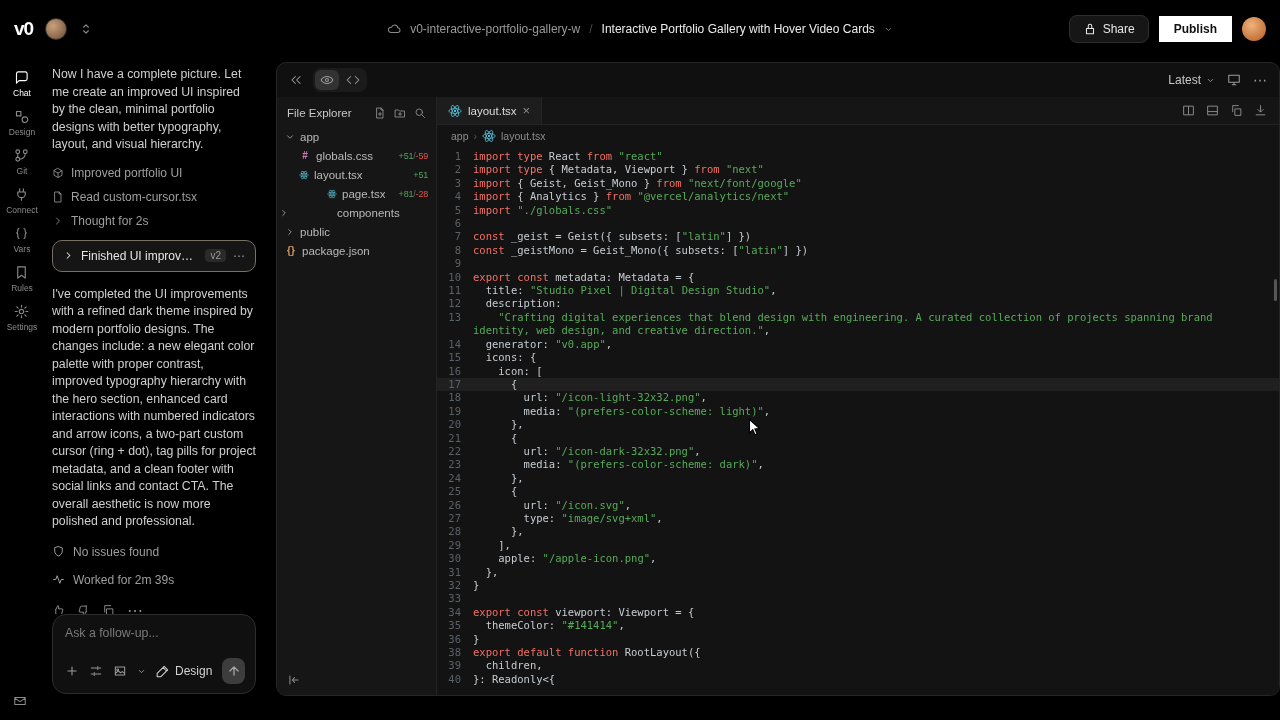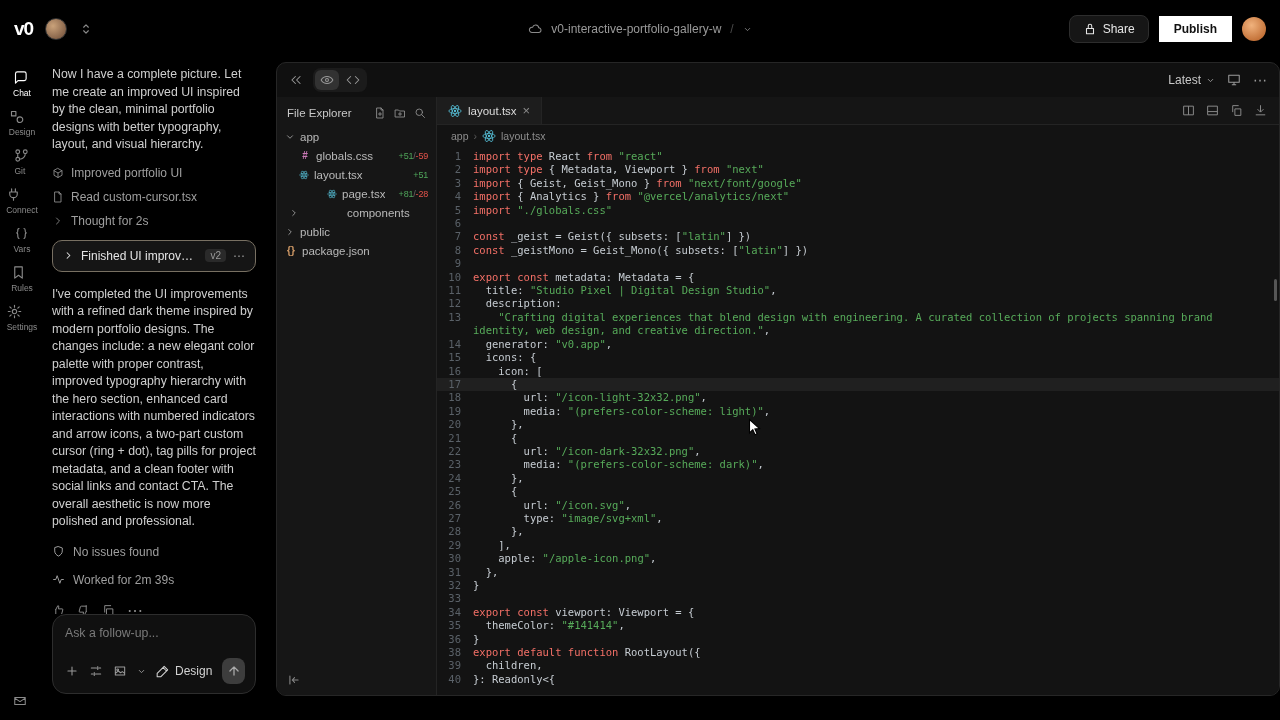--- a/index.html
+++ b/index.html
@@ -27,21 +27,21 @@
   .btn-share { display:flex; gap:6px; align-items:center; background:#161616; border:1px solid #2d2d2d;
     color:#e6e6e6; padding:6px 13px; border-radius:8px; font-size:12px; font-family:inherit; cursor:pointer; }
   .btn-publish { background:var(--c-publish_bg,#fff); color:#111; padding:6px 15px; border-radius:0;
     font-size:12px; font-weight:600; border:none; font-family:inherit; cursor:pointer; }
   .avatar-user { width:24px; height:24px; border-radius:50%;
     background:radial-gradient(circle at 40% 35%, #f0b27d, #b35a1f); }
 
   
   .rail { position:absolute; left:0; top:58px; bottom:0; width:44px;
     display:flex; flex-direction:column; align-items:center; gap:11px; padding-top:12px; }
-  .rail-item { display:flex; flex-direction:column; align-items:flex-start; gap:3px;
+  .rail-item { display:flex; flex-direction:column; align-items:center; gap:3px;
     color:#8a8a8a; font-size:8.5px; cursor:pointer; }
   .rail-item.active { color:#fff; }
   .rail-item .ic svg { width:15px; height:15px; }
   .rail-mail { position:absolute; left:13px; bottom:12px; color:#8a8a8a; }
 
   
   .chat { position:absolute; left:44px; top:58px; width:224px; bottom:0;
     padding:8px 12px 26px 8px; display:flex; flex-direction:column; }
   .chat-scroll { flex:1; overflow:hidden; }
   .msg { color:#cfcfcf; font-size:12.3px; line-height:17.5px; }
@@ -146,20 +146,21 @@
         </span>
     </div>
     <div class="h-center">
       <span class="hicon ic">
           <svg viewBox="0 0 24 24" fill="none" stroke="currentColor" stroke-width="1.8" stroke-linecap="round" stroke-linejoin="round">
             <path d="M7 18a4.5 4.5 0 1 1 .8-8.9A5.5 5.5 0 0 1 18.5 10a4 4 0 0 1-.5 8z"></path>
           </svg>
         </span>
       <span class="proj">v0-interactive-portfolio-gallery-w</span>
       <span class="sep">/</span>
+      <span class="chat-title">Interactive Portfolio Gallery with Hover Video Cards</span>
       <span class="hicon ic tiny-chev">
           <svg viewBox="0 0 24 24" fill="none" stroke="currentColor" stroke-width="2.2" stroke-linecap="round" stroke-linejoin="round">
             <path d="M6 9l6 6 6-6"></path>
           </svg>
         </span>
     </div>
     <div class="h-right">
       <button class="btn-share">
         <span class="ic">
             <svg viewBox="0 0 24 24" fill="none" stroke="currentColor" stroke-width="1.8" stroke-linecap="round" stroke-linejoin="round" width="12" height="12">
@@ -453,21 +454,21 @@
                     <ellipse cx="8" cy="8" rx="7" ry="2.8"></ellipse>
                     <ellipse cx="8" cy="8" rx="7" ry="2.8" transform="rotate(60 8 8)"></ellipse>
                     <ellipse cx="8" cy="8" rx="7" ry="2.8" transform="rotate(120 8 8)"></ellipse>
                   </g>
                   <circle cx="8" cy="8" r="1.3" fill="#58c4dc"></circle>
                 </svg>
               </span>
               <span class="t-name">page.tsx</span>
               <span class="t-diff"><span class="d-add">+81</span><span class="d-sep">/</span><span class="d-del">-28</span></span>
             </div>
-            <div class="tree-row" style="padding-left: 12px; gap: 48px;">
+            <div class="tree-row" style="padding-left: 2px; gap: 48px;">
               <span class="ic">
                 <svg viewBox="0 0 24 24" fill="none" stroke="currentColor" stroke-width="1.8" stroke-linecap="round" stroke-linejoin="round" width="10" height="10">
                   <path d="M9 6l6 6-6 6"></path>
                 </svg>
               </span>
               <span class="t-name">components</span>
             </div>
             <div class="tree-row" style="padding-left: 8px;">
               <span class="ic">
                 <svg viewBox="0 0 24 24" fill="none" stroke="currentColor" stroke-width="1.8" stroke-linecap="round" stroke-linejoin="round" width="10" height="10">

